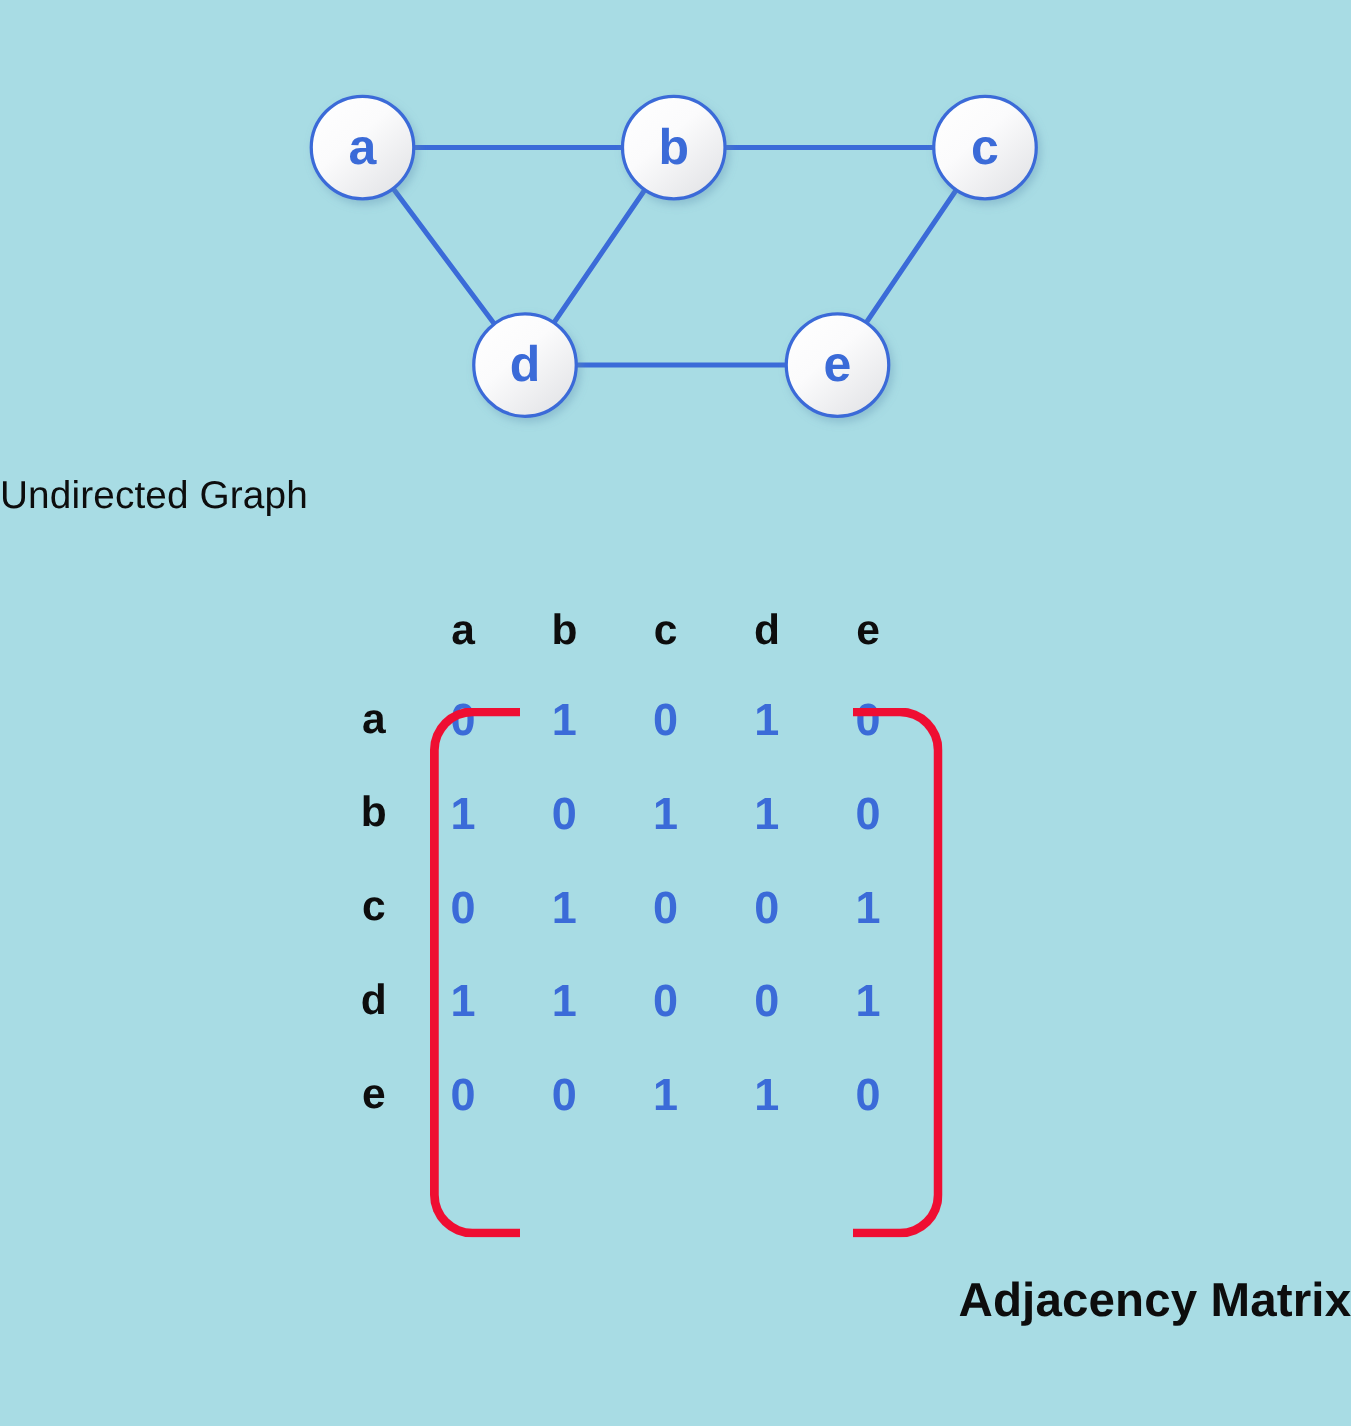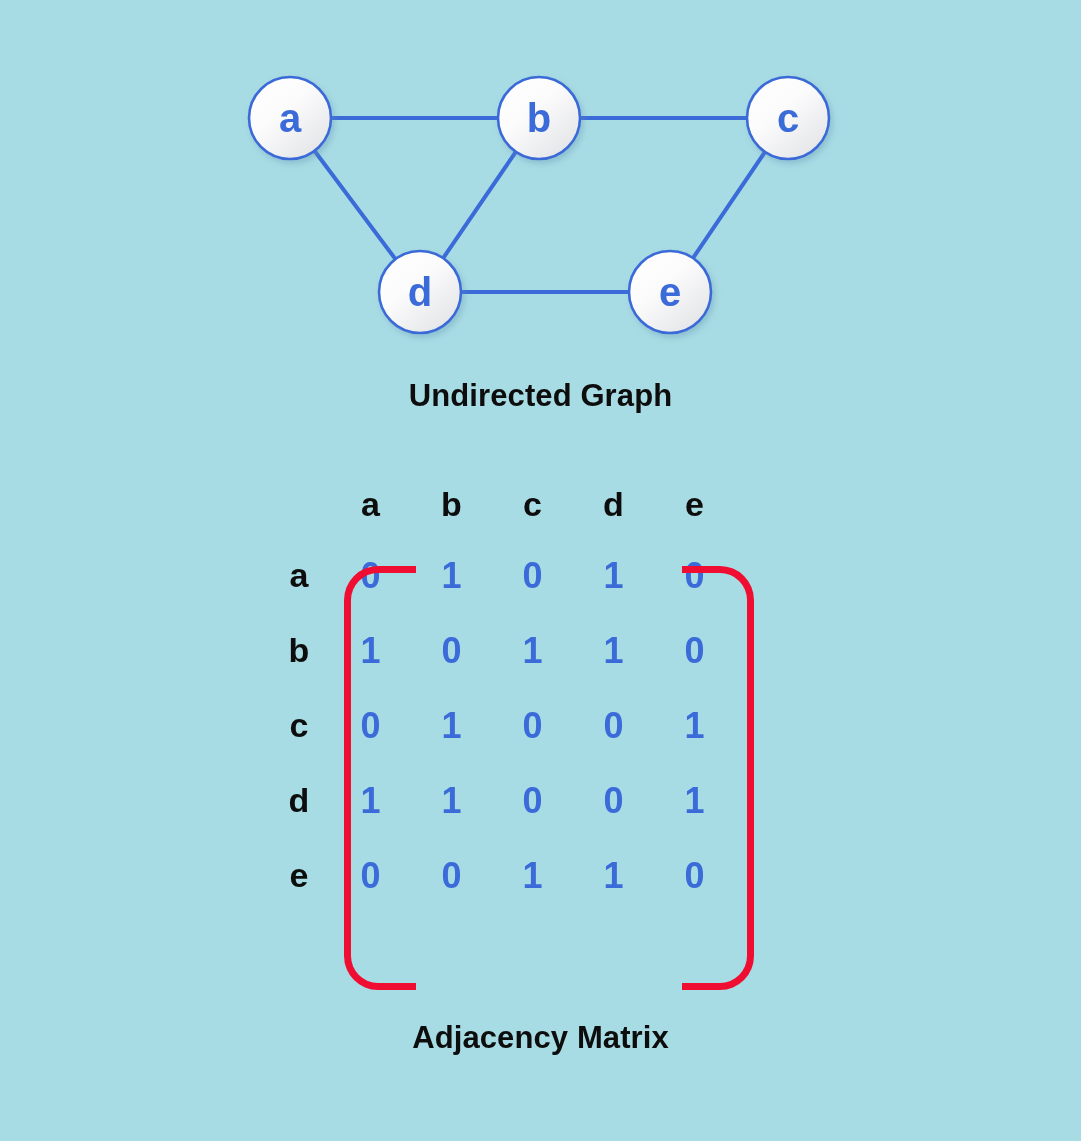--- a/index.html
+++ b/index.html
@@ -40,23 +40,23 @@
     width: 1081px;
     height: 370px;
     display: block;
   }
 
   .graph-caption {
     position: absolute;
     left: 0;
     top: 378px;
     width: 1081px;
-    text-align: center;
+    text-align: left;
     font-size: 31px;
-    font-weight: 700;
+    font-weight: 400;
     color: #0d0d0d;
     letter-spacing: 0.1px;
   }
 
   
   #matrix-section {
     position: absolute;
     left: 0;
     top: 470px;
     width: 1081px;
@@ -137,22 +137,22 @@
     border-right: 7px solid #ef0e32;
     border-top-right-radius: 34px;
     border-bottom-right-radius: 34px;
   }
 
   .matrix-caption {
     position: absolute;
     left: 0;
     top: 550px;
     width: 1081px;
-    text-align: center;
-    font-size: 31px;
+    text-align: right;
+    font-size: 38px;
     font-weight: 700;
     color: #0d0d0d;
     letter-spacing: 0.1px;
   }
 
   
   .node-label {
     font-family: "Liberation Sans", sans-serif;
     font-size: 40px;
     font-weight: 700;

